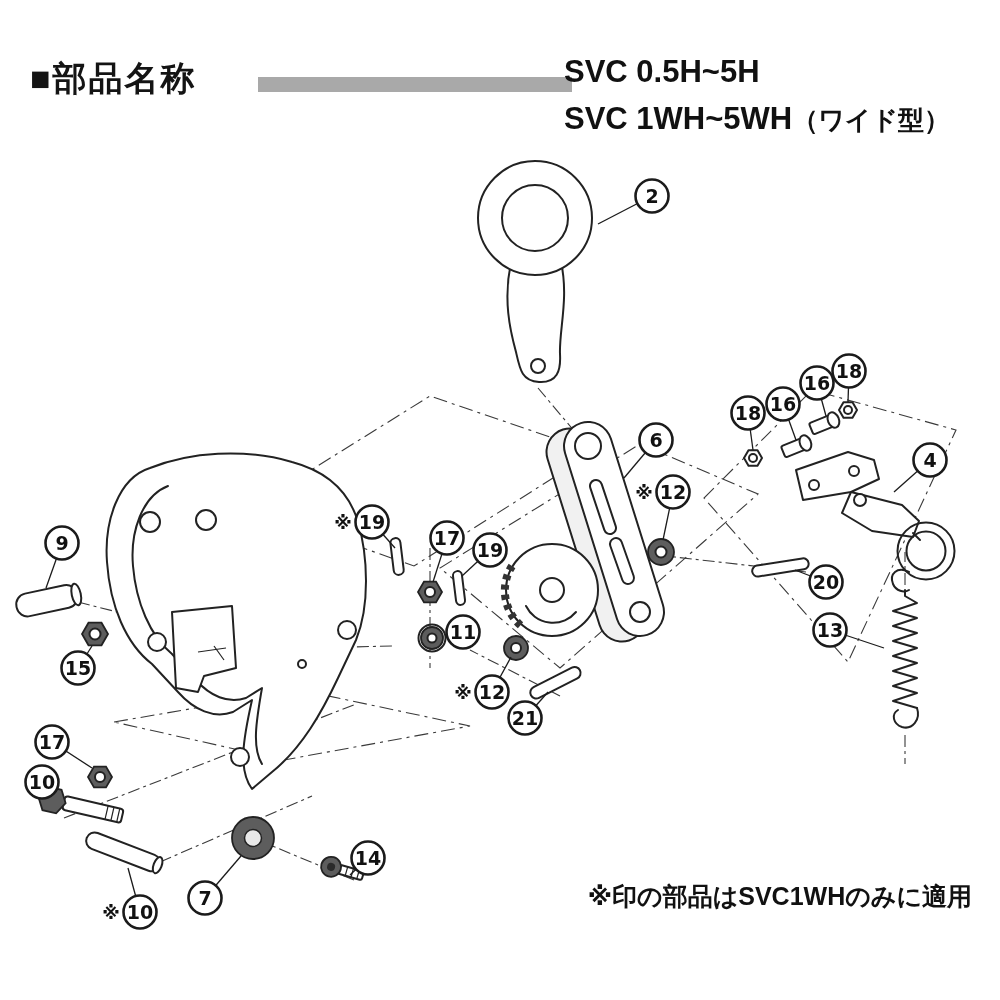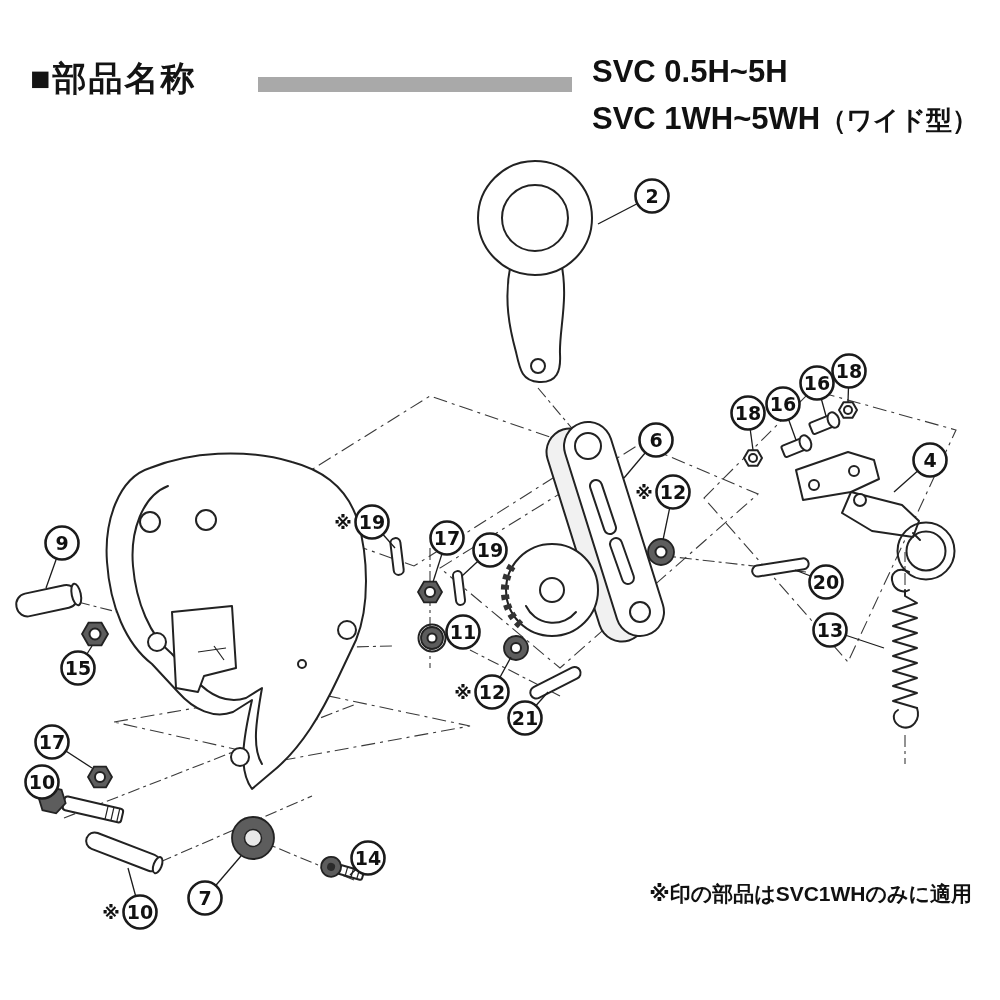--- a/index.html
+++ b/index.html
@@ -1,24 +1,24 @@
 <!DOCTYPE html>
 <html><head>
 <meta charset="utf-8">
 <style>
   html,body{margin:0;padding:0;background:#fff;}
   .stage{position:relative;width:1000px;height:1000px;background:#fff;overflow:hidden;
          font-family:"Liberation Sans","DejaVu Sans",sans-serif;color:#111;}
   .titlewrap{position:absolute;left:30px;top:56px;font-size:34px;font-weight:bold;
              letter-spacing:2px;white-space:nowrap;color:#141414;}
   .graybar{position:absolute;left:258px;top:77px;width:314px;height:15px;background:#a9a9a9;}
-  .models{position:absolute;left:592px;top:48px;font-size:31px;font-weight:bold;color:#111;}
+  .models{position:absolute;left:564px;top:48px;font-size:31px;font-weight:bold;color:#111;}
   .model-line{height:47px;line-height:47px;white-space:nowrap;}
   .suffix{font-size:26px;font-weight:bold;}
-  .footnote{position:absolute;right:28px;top:880px;font-size:21px;font-weight:bold;color:#111;}
+  .footnote{position:absolute;right:28px;top:880px;font-size:25px;font-weight:bold;color:#111;}
   svg{position:absolute;left:0;top:0;}
   
   .ln{fill:none;stroke:#222;stroke-width:2;stroke-linejoin:round;stroke-linecap:round;}
   .fw{fill:#fff;stroke:#222;stroke-width:2;stroke-linejoin:round;}
   .fd{fill:#5d5d5d;stroke:#222;stroke-width:1.8;}
   .thin{stroke:#222;stroke-width:1.2;}
   .phantom{fill:none;stroke:#3a3a3a;stroke-width:1.1;stroke-dasharray:14 5 3 5;}
   .axis{fill:none;stroke:#3a3a3a;stroke-width:1.1;stroke-dasharray:12 4 3 4;}
   .teeth{fill:none;stroke:#333;stroke-width:8;stroke-dasharray:5 5;}
   .capO{stroke:#222;stroke-linecap:round;fill:none;}

